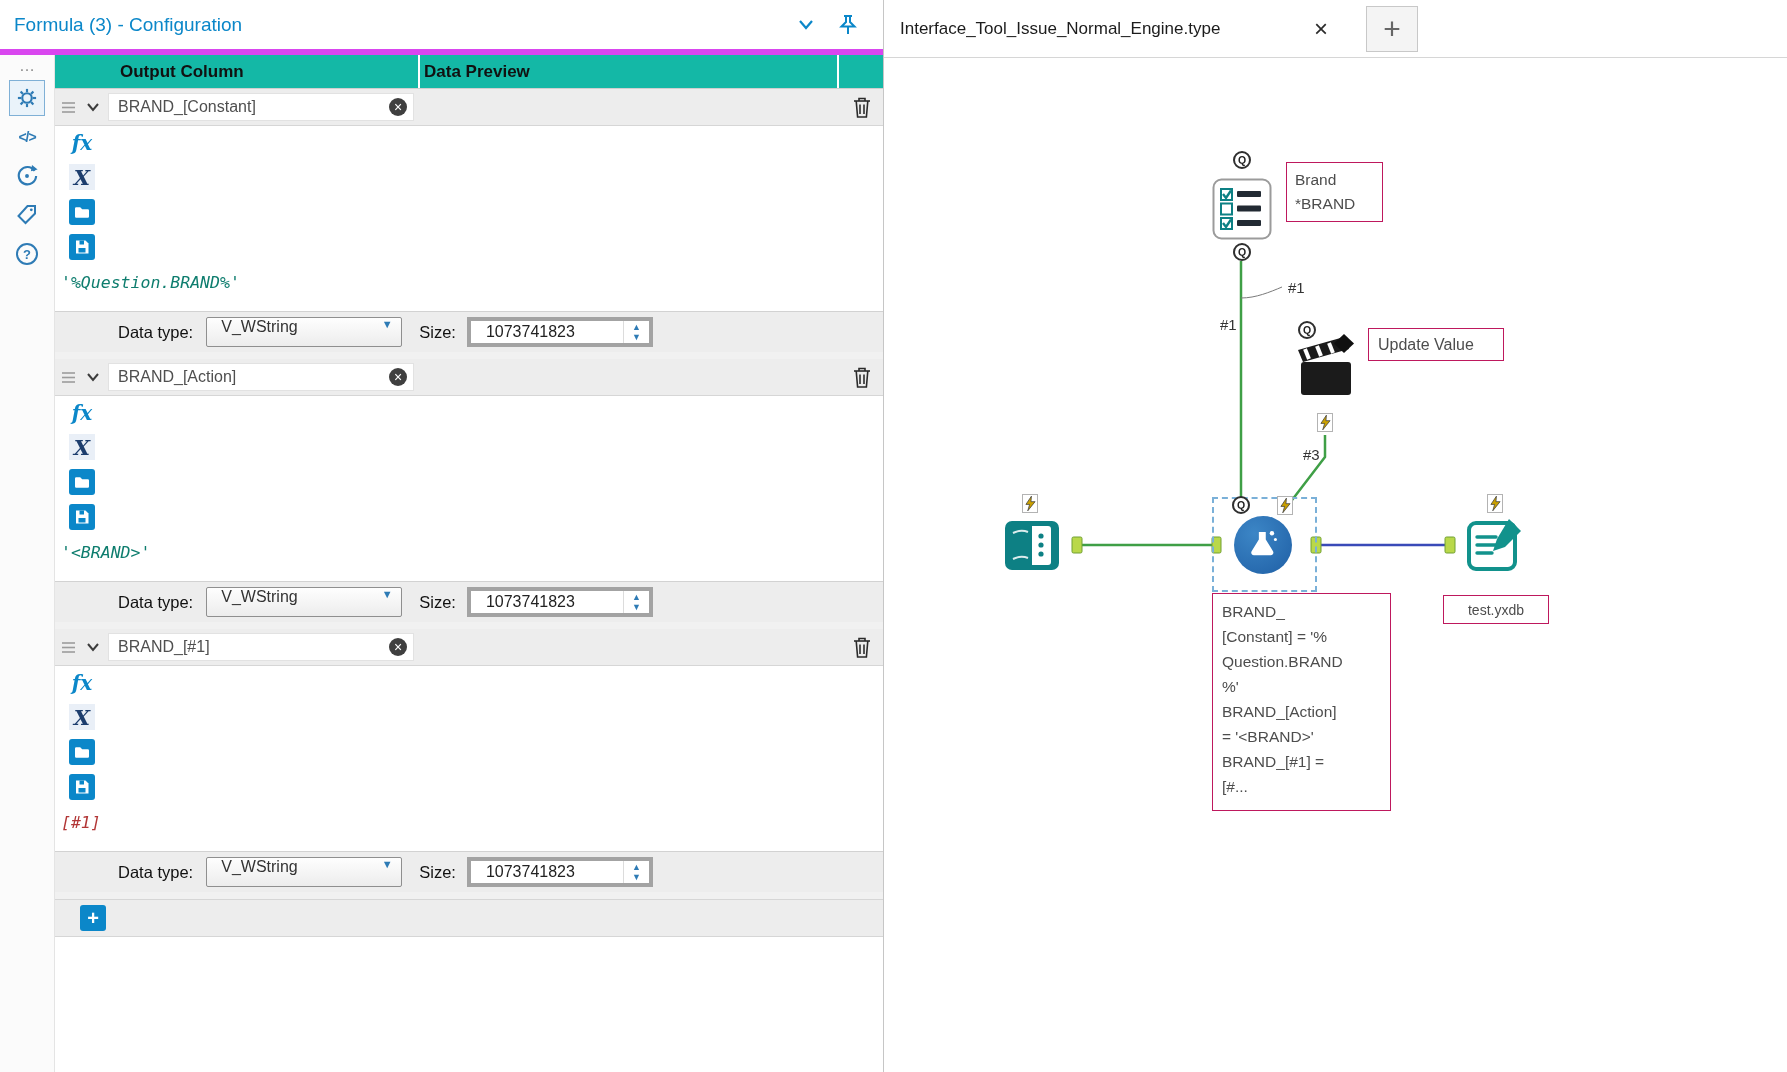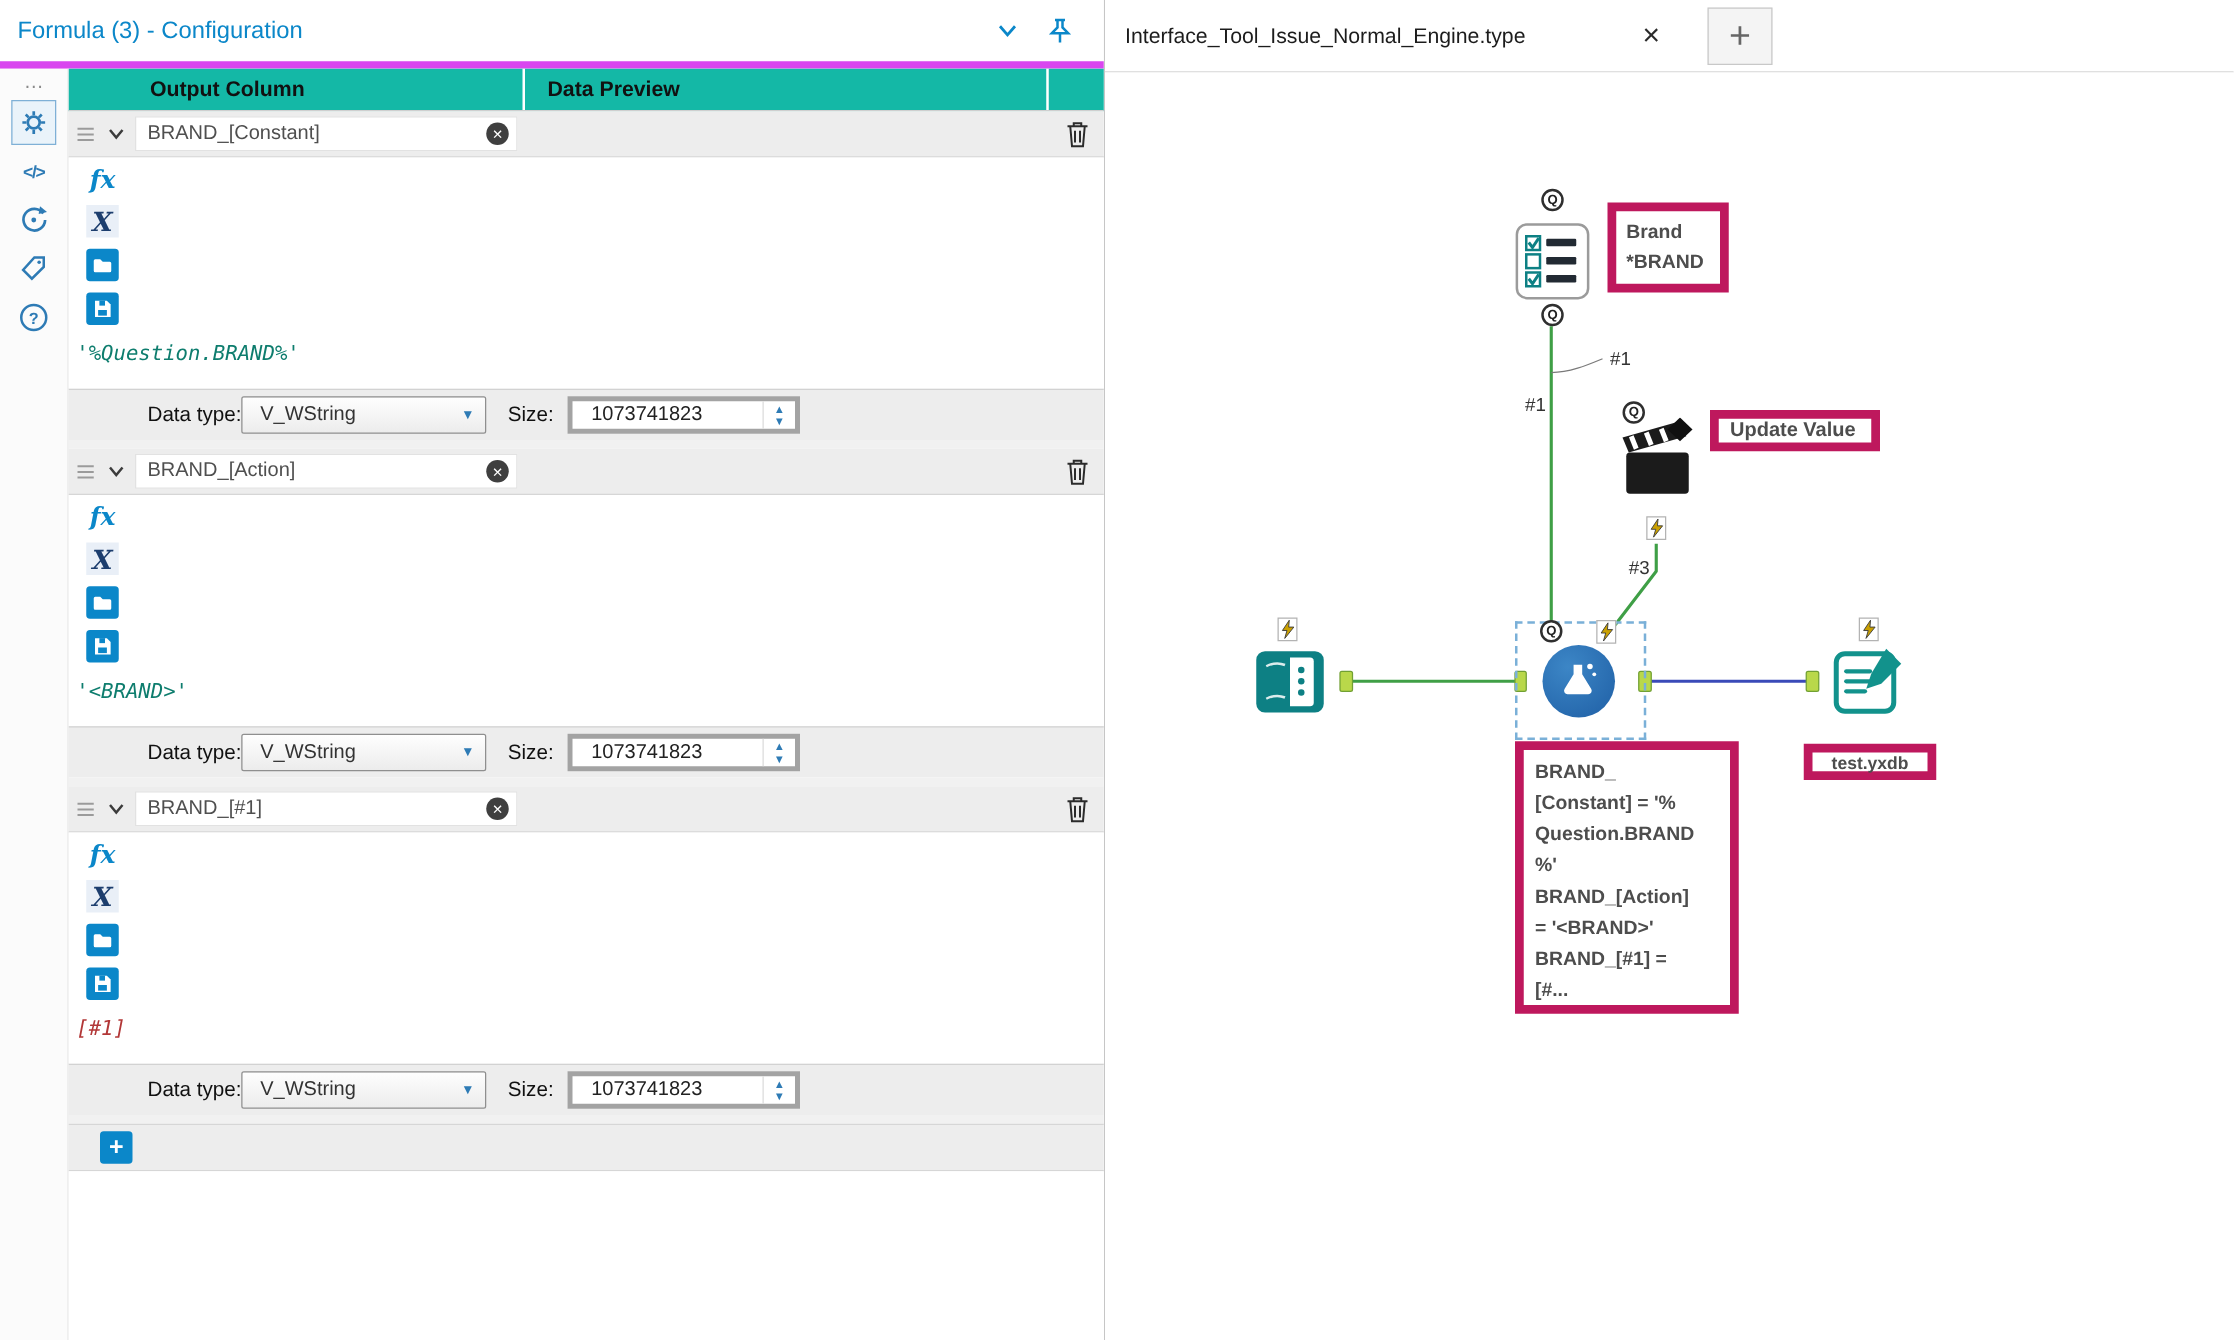--- a/index.html
+++ b/index.html
@@ -17,21 +17,21 @@
   .left-toolbar { width:55px; background:#fbfbfb; border-right:1px solid #e4e4e4; display:flex; flex-direction:column; align-items:center; padding-top:2px; }
   .tb-ellipsis { color:#8a8a8a; font-size:16px; height:20px; line-height:18px; }
   .tb-item { width:36px; height:36px; display:flex; align-items:center; justify-content:center; margin-top:3px; cursor:pointer; }
   .tb-item.selected { border:1px solid #7fb0d6; background:#eaf3fa; }
   .code-glyph { color:#2e7bb5; font-weight:bold; font-size:14px; letter-spacing:-1px; }
   .help-circle { width:22px; height:22px; border:2px solid #2e7bb5; border-radius:50%; display:flex; align-items:center; justify-content:center; color:#2e7bb5; font-weight:bold; font-size:13px; }
 
   .formula-area { flex:1; display:flex; flex-direction:column; background:#fff; min-height:0; }
   .table-header { height:34px; background:#14b8a6; display:flex; font-weight:bold; font-size:17px; color:#111; border-bottom:1px solid #cfcfcf; flex:none; }
   .th-output { width:365px; padding-left:65px; border-right:2px solid #fff; display:flex; align-items:center; }
-  .th-preview { flex:1; padding-left:18px; border-right:2px solid #fff; display:flex; align-items:center; }
+  .th-preview { flex:1; padding-left:4px; border-right:2px solid #fff; display:flex; align-items:center; }
   .th-end { width:44px; }
 
   .fblock { flex:none; }
   .block-gap { height:7px; background:#f1f1f1; flex:none; }
   .frow-name { height:37px; background:#ededed; display:flex; align-items:center; border-bottom:1px solid #d6d6d6; }
   .handle { width:20px; margin-left:3px; display:flex; justify-content:center; cursor:grab; }
   .chev-btn { width:30px; display:flex; justify-content:center; cursor:pointer; }
   .name-field { width:306px; height:28px; background:#fff; display:flex; align-items:center; border:1px solid #e2e2e2; }
   .name-input { flex:1; border:0; outline:0; background:transparent; font-size:16px; color:#4f4f4f; padding-left:9px; font-family:"Liberation Sans",sans-serif; min-width:0; }
   .clear-btn { width:18px; height:18px; border-radius:50%; background:#3f3f3f; color:#fff; display:flex; align-items:center; justify-content:center; font-size:14px; line-height:14px; margin-right:6px; cursor:pointer; flex:none; }
@@ -41,21 +41,21 @@
   .fbody { display:flex; height:185px; background:#fff;flex-direction:column; }
   .icon-strip { width:54px; display:flex; flex-direction:column; align-items:center; padding-top:5px; gap:9px; }
   .fx-icon { font-family:"DejaVu Serif",serif; font-style:italic; color:#0b87c9; font-size:20px; font-weight:bold; cursor:pointer; }
   .xvar-icon { font-family:"DejaVu Serif",serif; font-style:italic; color:#1d3e6e; font-size:21px; font-weight:bold; width:26px; height:26px; display:flex; align-items:center; justify-content:center; background:#e9eff7; cursor:pointer; }
   .tile { width:26px; height:26px; background:#0b87c9; border-radius:3px; display:flex; align-items:center; justify-content:center; cursor:pointer; }
   .expr { flex:1; padding:13px 10px 0 6px; font-family:"DejaVu Sans Mono",monospace; font-style:italic; font-size:16.5px; cursor:text; }
   .expr.teal { color:#0e7d6e; }
   .expr.red { color:#b23737; }
 
   .frow-type { height:41px; background:#ededed; border-top:1px solid #d2d2d2; display:flex; align-items:center; padding-left:63px; font-size:16.5px; color:#111; }
-  .dropdown { margin-left:0; width:196px; height:30px; background:linear-gradient(#fefefe,#ececec); border:1px solid #8f8f8f; border-radius:2px; display:flex; align-items:center; font-size:16px; color:#333; cursor:pointer; }
+  .dropdown { margin-left:13px; width:196px; height:30px; background:linear-gradient(#fefefe,#ececec); border:1px solid #8f8f8f; border-radius:2px; display:flex; font-size:16px; color:#333; cursor:pointer; }
   .dd-label { flex:1; padding-left:14px; }
   .dd-arrow { width:28px; color:#2e7bb5; font-size:11px; text-align:center; }
   .size-label { margin-left:17px; }
   .spinner { margin-left:11px; width:186px; height:30px; background:#fff; border:4px solid #a3a3a3; display:flex; align-items:center; }
   .spin-value { flex:1; padding-left:15px; font-size:16px; color:#222; cursor:text; }
   .spin-btns { width:26px; height:100%; border-left:1px solid #dcdcdc; display:flex; flex-direction:column; align-items:center; justify-content:center; color:#2e7bb5; font-size:9px; line-height:10px; cursor:pointer; }
 
   .add-row { height:38px; background:#ededed; border-top:1px solid #d6d6d6; border-bottom:1px solid #d6d6d6; display:flex; align-items:center; padding-left:25px; flex:none; }
   .add-tile { width:26px; height:26px; background:#0b87c9; border-radius:3px; color:#fff; font-size:20px; font-weight:bold; display:flex; align-items:center; justify-content:center; cursor:pointer; }
   .area-filler { flex:1; background:#fff; }
@@ -67,21 +67,21 @@
   .tab-title { font-size:17px; color:#1c1c1c; flex:1; white-space:nowrap; overflow:hidden; }
   .tab-close { font-size:24px; color:#2b2b2b; margin-left:12px; cursor:pointer; line-height:20px; }
   .new-tab-btn { width:52px; height:46px; margin:6px 0 0 22px; background:#f4f4f4; border:1px solid #c8c8c8; display:flex; align-items:center; justify-content:center; font-size:30px; font-weight:300; color:#666; cursor:pointer; }
 
   .canvas { position:relative; flex:1; overflow:hidden; background:#fff; }
   .wires { position:absolute; left:0; top:0; z-index:1; }
   .abs { position:absolute; }
   .tool { z-index:2; cursor:pointer; }
   .q-badge { width:18px; height:18px; border-radius:50%; border:2px solid #2f2f2f; background:#fff; display:flex; align-items:center; justify-content:center; font-size:10.5px; font-weight:bold; color:#222; z-index:3; cursor:pointer; }
   .bolt-badge { width:16px; height:19px; background:#fff; border:1px solid #b3b3b3; display:flex; align-items:center; justify-content:center; z-index:3; }
-  .note { background:#fff; border:7px solid #be185d; color:#4d4d4d; font-weight:bold; z-index:2; cursor:pointer; }
+  .note { background:#fff; border:1px solid #be185d; color:#4d4d4d; font-weight:normal; z-index:2; cursor:pointer; }
   .pre { white-space:pre-line; }
   .conn-label { font-size:15px; color:#333; z-index:2; }
   .formula-circle { width:58px; height:58px; border-radius:50%; background:radial-gradient(circle at 35% 30%, #3c86c6, #1f5fa5); display:flex; align-items:center; justify-content:center; }
   .selection-box { border:2px dashed #7ab0d8; z-index:2; }
 </style>
 </head>
 <body>
 
 <div class="app">
 

